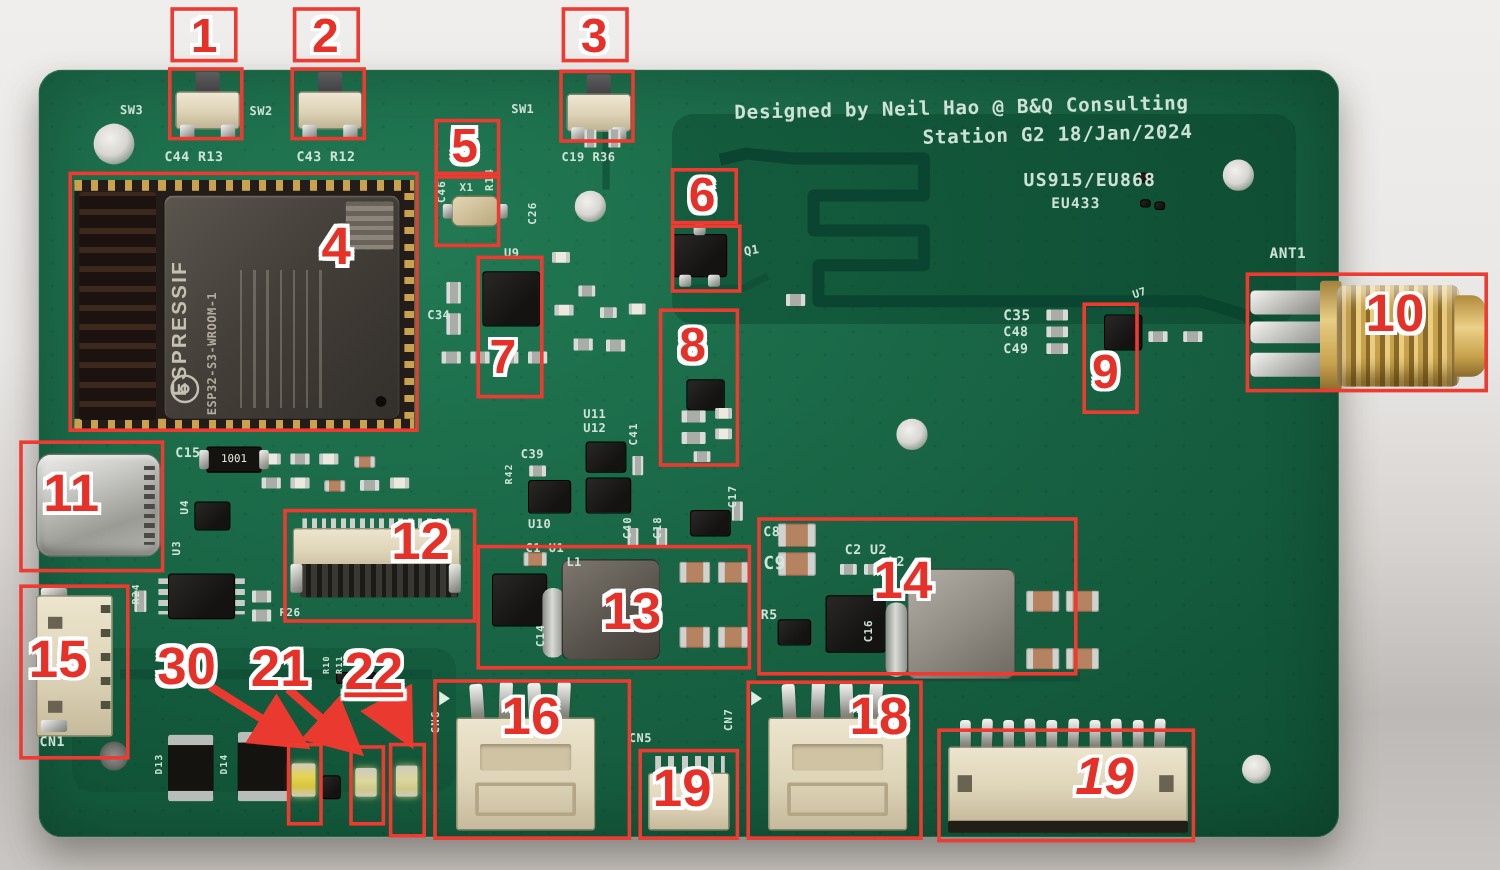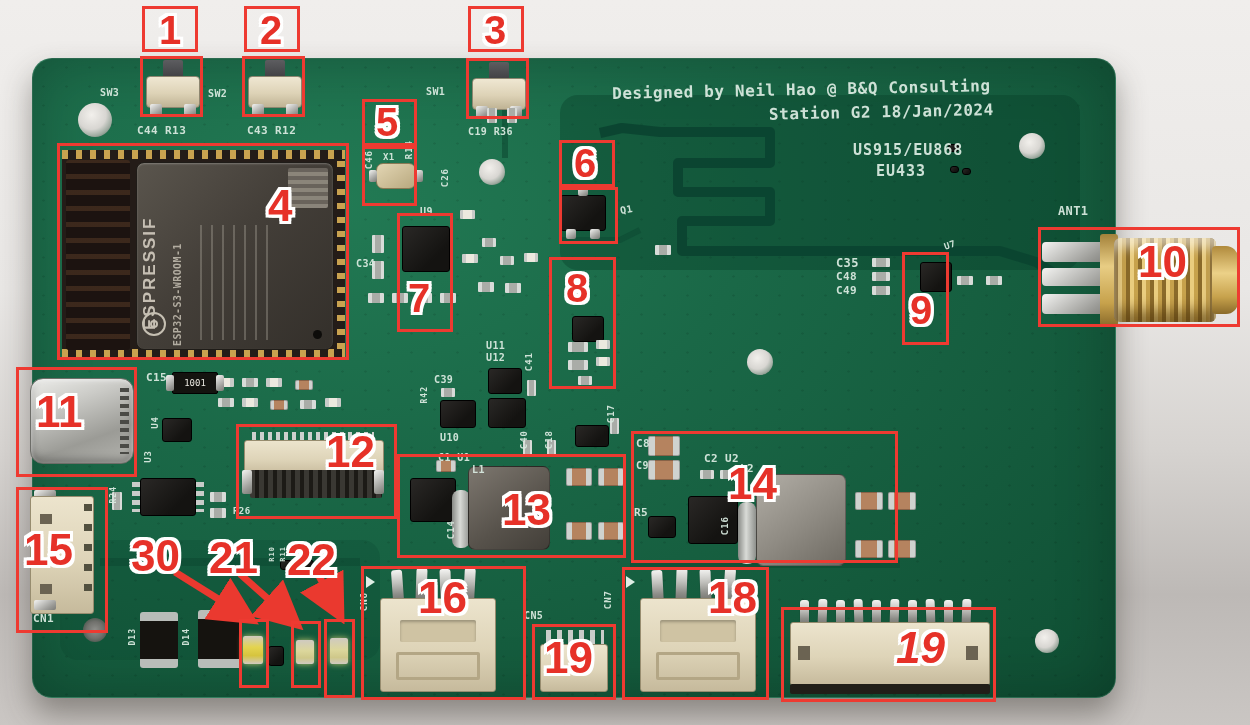--- a/index.html
+++ b/index.html
@@ -288,38 +288,38 @@
   <span class="silk" style="left:356px;top:258px;">C34</span>
   <span class="silk" style="left:620px;top:204px;transform:rotate(-10deg);">Q1</span>
   <span class="silk" style="left:836px;top:256px;font-size:12px;">C35</span>
   <span class="silk" style="left:836px;top:270px;font-size:11px;">C48</span>
   <span class="silk" style="left:836px;top:284px;font-size:11px;">C49</span>
   <span class="silk" style="left:944px;top:240px;font-size:9px;transform:rotate(-18deg);">U7</span>
   <span class="silk" style="left:1058px;top:204px;font-size:12px;">ANT1</span>
   <div class="silk silk2" style="left:612px;top:80px;width:382px;text-align:left;">Designed by Neil Hao @ B&amp;Q Consulting</div>
   <div class="silk silk2" style="left:612px;top:104px;width:382px;text-align:right;">Station G2 18/Jan/2024</div>
   <span class="silk" style="left:853px;top:141px;font-size:15px;letter-spacing:1px;">US915/EU868</span>
-  <span class="silk" style="left:876px;top:162px;font-size:15px;letter-spacing:1px;">EU433</span>
+  <span class="silk" style="left:876px;top:162px;font-size:12px;letter-spacing:1px;">EU433</span>
   <span class="silk" style="left:146px;top:371px;font-size:11px;">C15</span>
   <span class="silk vsilk" style="left:150px;top:416px;font-size:9px;">U4</span>
   <span class="silk vsilk" style="left:143px;top:450px;font-size:9px;">U3</span>
   <span class="silk" style="left:434px;top:374px;">C39</span>
   <span class="silk vsilk" style="left:420px;top:386px;font-size:8px;">R42</span>
   <span class="silk" style="left:440px;top:432px;">U10</span>
   <span class="silk" style="left:486px;top:340px;">U11</span>
   <span class="silk" style="left:486px;top:352px;">U12</span>
   <span class="silk vsilk" style="left:524px;top:352px;font-size:9px;">C41</span>
   <span class="silk vsilk" style="left:519px;top:430px;font-size:9px;">C40</span>
   <span class="silk vsilk" style="left:544px;top:430px;font-size:9px;">C18</span>
   <span class="silk vsilk" style="left:606px;top:404px;font-size:9px;">C17</span>
   <span class="silk" style="left:438px;top:452px;">C1 U1</span>
   <span class="silk" style="left:472px;top:464px;">L1</span>
   <span class="silk vsilk" style="left:446px;top:520px;font-size:9px;">C14</span>
   <span class="silk" style="left:636px;top:437px;font-size:11px;">C8</span>
-  <span class="silk" style="left:636px;top:460px;font-size:10px;">C9</span>
+  <span class="silk" style="left:636px;top:460px;font-size:15px;">C9</span>
   <span class="silk" style="left:704px;top:452px;font-size:11px;">C2 U2</span>
   <span class="silk" style="left:740px;top:462px;font-size:11px;">L2</span>
   <span class="silk" style="left:634px;top:506px;font-size:11px;">R5</span>
   <span class="silk vsilk" style="left:720px;top:516px;font-size:9px;">C16</span>
   <span class="silk" style="left:33px;top:612px;font-size:11px;">CN1</span>
   <span class="silk vsilk" style="left:109px;top:486px;font-size:8px;">R24</span>
   <span class="silk" style="left:233px;top:506px;font-size:9px;">R26</span>
   <span class="silk vsilk" style="left:128px;top:628px;font-size:8px;">D13</span>
   <span class="silk vsilk" style="left:182px;top:628px;font-size:8px;">D14</span>
   <span class="silk vsilk" style="left:268px;top:546px;font-size:7px;">R10</span>
@@ -381,15 +381,15 @@
   <span class="anum lg" style="left:326px;top:430px;">12</span>
   <span class="anum lg" style="left:462px;top:488px;margin-left:40px;">13</span>
   <span class="anum lg" style="left:728px;top:462px;">14</span>
   <span class="anum lg" style="left:24px;top:528px;">15</span>
   <span class="anum lg" style="left:418px;top:576px;">16</span>
   <span class="anum lg" style="left:544px;top:636px;">19</span>
   <span class="anum lg" style="left:680px;top:576px;margin-left:28px;">18</span>
   <span class="anum lg" style="left:896px;top:626px;font-style:italic;">19</span>
   <span class="anum lg" style="left:131px;top:534px;">30</span>
   <span class="anum lg" style="left:209px;top:536px;">21</span>
-  <span class="anum lg" style="left:287px;top:538px;">22</span>
+  <span class="anum lg" style="left:287px;top:538px;text-decoration:underline;">22</span>
 
 </div>
 
 </body></html>

